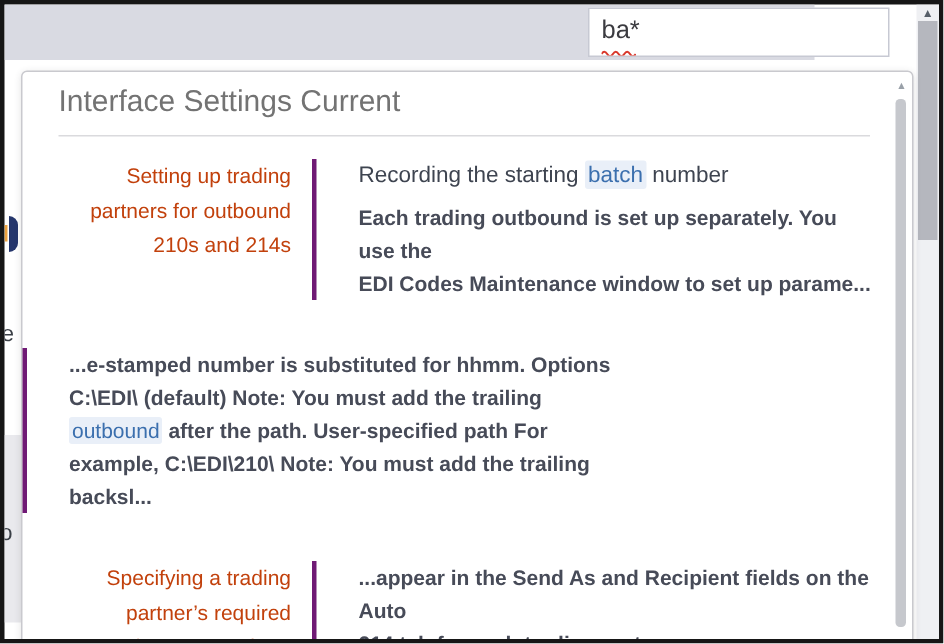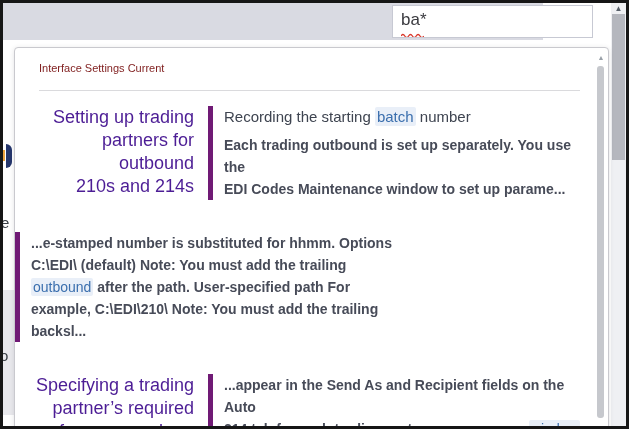--- a/index.html
+++ b/index.html
@@ -22,27 +22,27 @@
   .search-text { position:absolute; left:8px; top:4px; font-size:17px; color:#3b3b40; }
   .squiggle { position:absolute; left:8px; top:27px; }
   
   .outer-scrollbar { position:absolute; right:0; top:0; width:15px; height:100%; background:#eff0f3; }
   .sb-arrow { position:absolute; top:1px; left:0; width:100%; text-align:center; font-size:8px; color:#565e68; cursor:default; }
   .sb-thumb { position:absolute; left:1px; top:11px; width:13px; height:146px; background:#b5b7be; }
   
   .panel { position:absolute; left:11px; top:44px; width:595px; height:395px; background:#ffffff;
     border:1px solid #c9c9ce; border-radius:4px; box-sizing:border-box;
     box-shadow:0 1px 5px rgba(60,60,70,0.15); }
-  .panel-title { margin:10px 24px 0; font-size:11px; line-height:21px; color:#7f1d1d; }
+  .panel-title { margin:10px 24px 0; font-size:20px; line-height:21px; color:#737373; }
   .panel-divider { height:1px; background:#dadadd; margin:11px 28px 0 24px; }
   .results { margin-top:5px; }
   .row { display:flex; padding:10px 0; margin-bottom:12px; cursor:pointer; }
   .topic { flex:0 0 193px; box-sizing:border-box; padding:0 14px 0 20px; text-align:right;
-    font-size:18px; line-height:23px; color:#4c1d95; white-space:pre-line; }
-  .snippet { flex:1; border-left:5px solid #701a75; padding-left:11px; padding-right:24px; }
+    font-size:14px; line-height:23px; color:#c2410c; white-space:pre-line; }
+  .snippet { flex:1; border-left:3px solid #701a75; padding-left:28px; padding-right:24px; }
   .snip-heading { font-size:15px; line-height:22px; color:#3e4450; margin-bottom:6px; white-space:pre-line; }
   .snip-body { font-size:14px; line-height:22px; font-weight:bold; color:#474b58; white-space:pre-line; }
   .hl { font-weight:normal; color:#3b6fae; background:#e9eff8; padding:1px 2px; border-radius:2px; }
   
   .inner-scrollbar { position:absolute; top:6px; right:3px; width:8px; bottom:4px; }
   .isb-arrow { position:absolute; top:0; left:0; width:100%; text-align:center; font-size:7px; color:#99a0a8; cursor:default; }
   .isb-thumb { position:absolute; top:12px; left:0; width:7px; height:352px; background:#c6c8cd; border-radius:3px; }
 </style>
 </head>
 <body>

